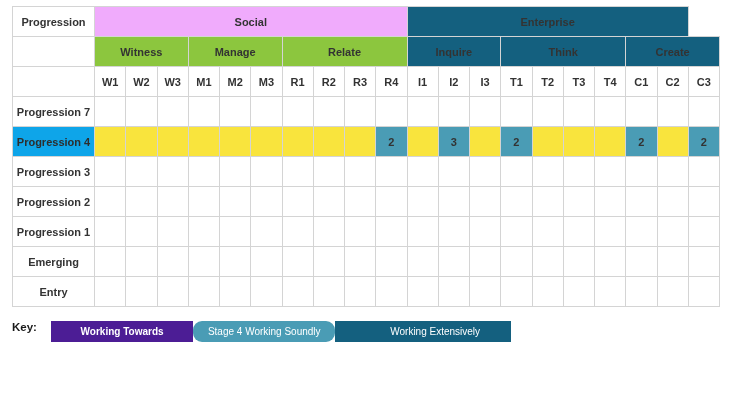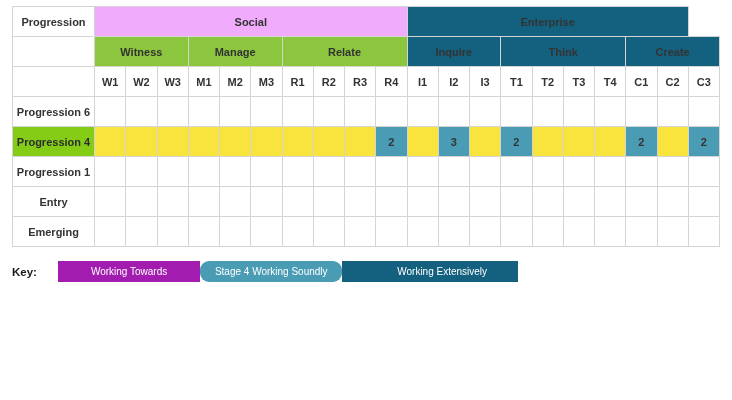--- a/index.html
+++ b/index.html
@@ -100,28 +100,27 @@
   .colhead {
     background: #ffffff;
     font-size: 10.5px;
     font-weight: bold;
     color: #1a1a1a;
     height: 25px;
   }
   .f-teal   { background: #4a9cb5; color: #ffffff; }
   .f-yellow { background: #f9e43d; color: #333333; }
   .f-empty  { background: #ffffff; }
-  tr.highlight .rowlabel { background: #84cc16; color: #2d2d2d; }
+  tr.highlight .rowlabel { background: #0ea5e9; color: #2d2d2d; }
 
   
   .key-wrap {
     margin-top: 14px;
     display: flex;
-    align-items: center;
-    gap: 12px;
+    gap: 5px;
   }
   .key-label {
     font-size: 11.5px;
     font-weight: bold;
     color: #1a1a1a;
     width: 34px;
   }
   .key-bar {
     display: flex;
     height: 21px;
@@ -129,21 +128,21 @@
   }
   .key-seg {
     display: flex;
     align-items: center;
     justify-content: center;
     font-size: 10px;
     color: #ffffff;
     font-weight: normal;
     white-space: nowrap;
   }
-  .key-seg.s1 { background: #a21caf; width: 150px; }
+  .key-seg.s1 { background: #4c1d95; width: 150px; font-weight: bold; }
   .key-seg.s2 { background: #4a9cb5; width: 150px; border-radius: 9px; }
   .key-seg.s3 { background: #14607f; width: 160px; padding-left: 24px; }
 </style>
 </head>
 <body>
 
 <div class="page">
 
   <table class="matrix">
     <thead>
@@ -180,21 +179,21 @@
           <th class="colhead cell">T2</th>
           <th class="colhead cell">T3</th>
           <th class="colhead cell">T4</th>
           <th class="colhead cell">C1</th>
           <th class="colhead cell">C2</th>
           <th class="colhead cell">C3</th>
         </tr>
     </thead>
     <tbody id="matrix-body">
         <tr>
-          <td class="rowlabel">Progression 6</td>
+          <td class="rowlabel">Progression 7</td>
           <td class="cell f-empty"></td>
           <td class="cell f-empty"></td>
           <td class="cell f-empty"></td>
           <td class="cell f-empty"></td>
           <td class="cell f-empty"></td>
           <td class="cell f-empty"></td>
           <td class="cell f-empty"></td>
           <td class="cell f-empty"></td>
           <td class="cell f-empty"></td>
           <td class="cell f-empty"></td>
@@ -226,20 +225,66 @@
           <td class="cell f-yellow"></td>
           <td class="cell f-teal">2</td>
           <td class="cell f-yellow"></td>
           <td class="cell f-yellow"></td>
           <td class="cell f-yellow"></td>
           <td class="cell f-teal">2</td>
           <td class="cell f-yellow"></td>
           <td class="cell f-teal">2</td>
         </tr>
         <tr>
+          <td class="rowlabel">Progression 3</td>
+          <td class="cell f-empty"></td>
+          <td class="cell f-empty"></td>
+          <td class="cell f-empty"></td>
+          <td class="cell f-empty"></td>
+          <td class="cell f-empty"></td>
+          <td class="cell f-empty"></td>
+          <td class="cell f-empty"></td>
+          <td class="cell f-empty"></td>
+          <td class="cell f-empty"></td>
+          <td class="cell f-empty"></td>
+          <td class="cell f-empty"></td>
+          <td class="cell f-empty"></td>
+          <td class="cell f-empty"></td>
+          <td class="cell f-empty"></td>
+          <td class="cell f-empty"></td>
+          <td class="cell f-empty"></td>
+          <td class="cell f-empty"></td>
+          <td class="cell f-empty"></td>
+          <td class="cell f-empty"></td>
+          <td class="cell f-empty"></td>
+        </tr>
+        <tr>
+          <td class="rowlabel">Progression 2</td>
+          <td class="cell f-empty"></td>
+          <td class="cell f-empty"></td>
+          <td class="cell f-empty"></td>
+          <td class="cell f-empty"></td>
+          <td class="cell f-empty"></td>
+          <td class="cell f-empty"></td>
+          <td class="cell f-empty"></td>
+          <td class="cell f-empty"></td>
+          <td class="cell f-empty"></td>
+          <td class="cell f-empty"></td>
+          <td class="cell f-empty"></td>
+          <td class="cell f-empty"></td>
+          <td class="cell f-empty"></td>
+          <td class="cell f-empty"></td>
+          <td class="cell f-empty"></td>
+          <td class="cell f-empty"></td>
+          <td class="cell f-empty"></td>
+          <td class="cell f-empty"></td>
+          <td class="cell f-empty"></td>
+          <td class="cell f-empty"></td>
+        </tr>
+        <tr>
           <td class="rowlabel">Progression 1</td>
           <td class="cell f-empty"></td>
           <td class="cell f-empty"></td>
           <td class="cell f-empty"></td>
           <td class="cell f-empty"></td>
           <td class="cell f-empty"></td>
           <td class="cell f-empty"></td>
           <td class="cell f-empty"></td>
           <td class="cell f-empty"></td>
           <td class="cell f-empty"></td>
@@ -249,44 +294,44 @@
           <td class="cell f-empty"></td>
           <td class="cell f-empty"></td>
           <td class="cell f-empty"></td>
           <td class="cell f-empty"></td>
           <td class="cell f-empty"></td>
           <td class="cell f-empty"></td>
           <td class="cell f-empty"></td>
           <td class="cell f-empty"></td>
         </tr>
         <tr>
+          <td class="rowlabel">Emerging</td>
+          <td class="cell f-empty"></td>
+          <td class="cell f-empty"></td>
+          <td class="cell f-empty"></td>
+          <td class="cell f-empty"></td>
+          <td class="cell f-empty"></td>
+          <td class="cell f-empty"></td>
+          <td class="cell f-empty"></td>
+          <td class="cell f-empty"></td>
+          <td class="cell f-empty"></td>
+          <td class="cell f-empty"></td>
+          <td class="cell f-empty"></td>
+          <td class="cell f-empty"></td>
+          <td class="cell f-empty"></td>
+          <td class="cell f-empty"></td>
+          <td class="cell f-empty"></td>
+          <td class="cell f-empty"></td>
+          <td class="cell f-empty"></td>
+          <td class="cell f-empty"></td>
+          <td class="cell f-empty"></td>
+          <td class="cell f-empty"></td>
+        </tr>
+        <tr>
           <td class="rowlabel">Entry</td>
-          <td class="cell f-empty"></td>
-          <td class="cell f-empty"></td>
-          <td class="cell f-empty"></td>
-          <td class="cell f-empty"></td>
-          <td class="cell f-empty"></td>
-          <td class="cell f-empty"></td>
-          <td class="cell f-empty"></td>
-          <td class="cell f-empty"></td>
-          <td class="cell f-empty"></td>
-          <td class="cell f-empty"></td>
-          <td class="cell f-empty"></td>
-          <td class="cell f-empty"></td>
-          <td class="cell f-empty"></td>
-          <td class="cell f-empty"></td>
-          <td class="cell f-empty"></td>
-          <td class="cell f-empty"></td>
-          <td class="cell f-empty"></td>
-          <td class="cell f-empty"></td>
-          <td class="cell f-empty"></td>
-          <td class="cell f-empty"></td>
-        </tr>
-        <tr>
-          <td class="rowlabel">Emerging</td>
           <td class="cell f-empty"></td>
           <td class="cell f-empty"></td>
           <td class="cell f-empty"></td>
           <td class="cell f-empty"></td>
           <td class="cell f-empty"></td>
           <td class="cell f-empty"></td>
           <td class="cell f-empty"></td>
           <td class="cell f-empty"></td>
           <td class="cell f-empty"></td>
           <td class="cell f-empty"></td>

